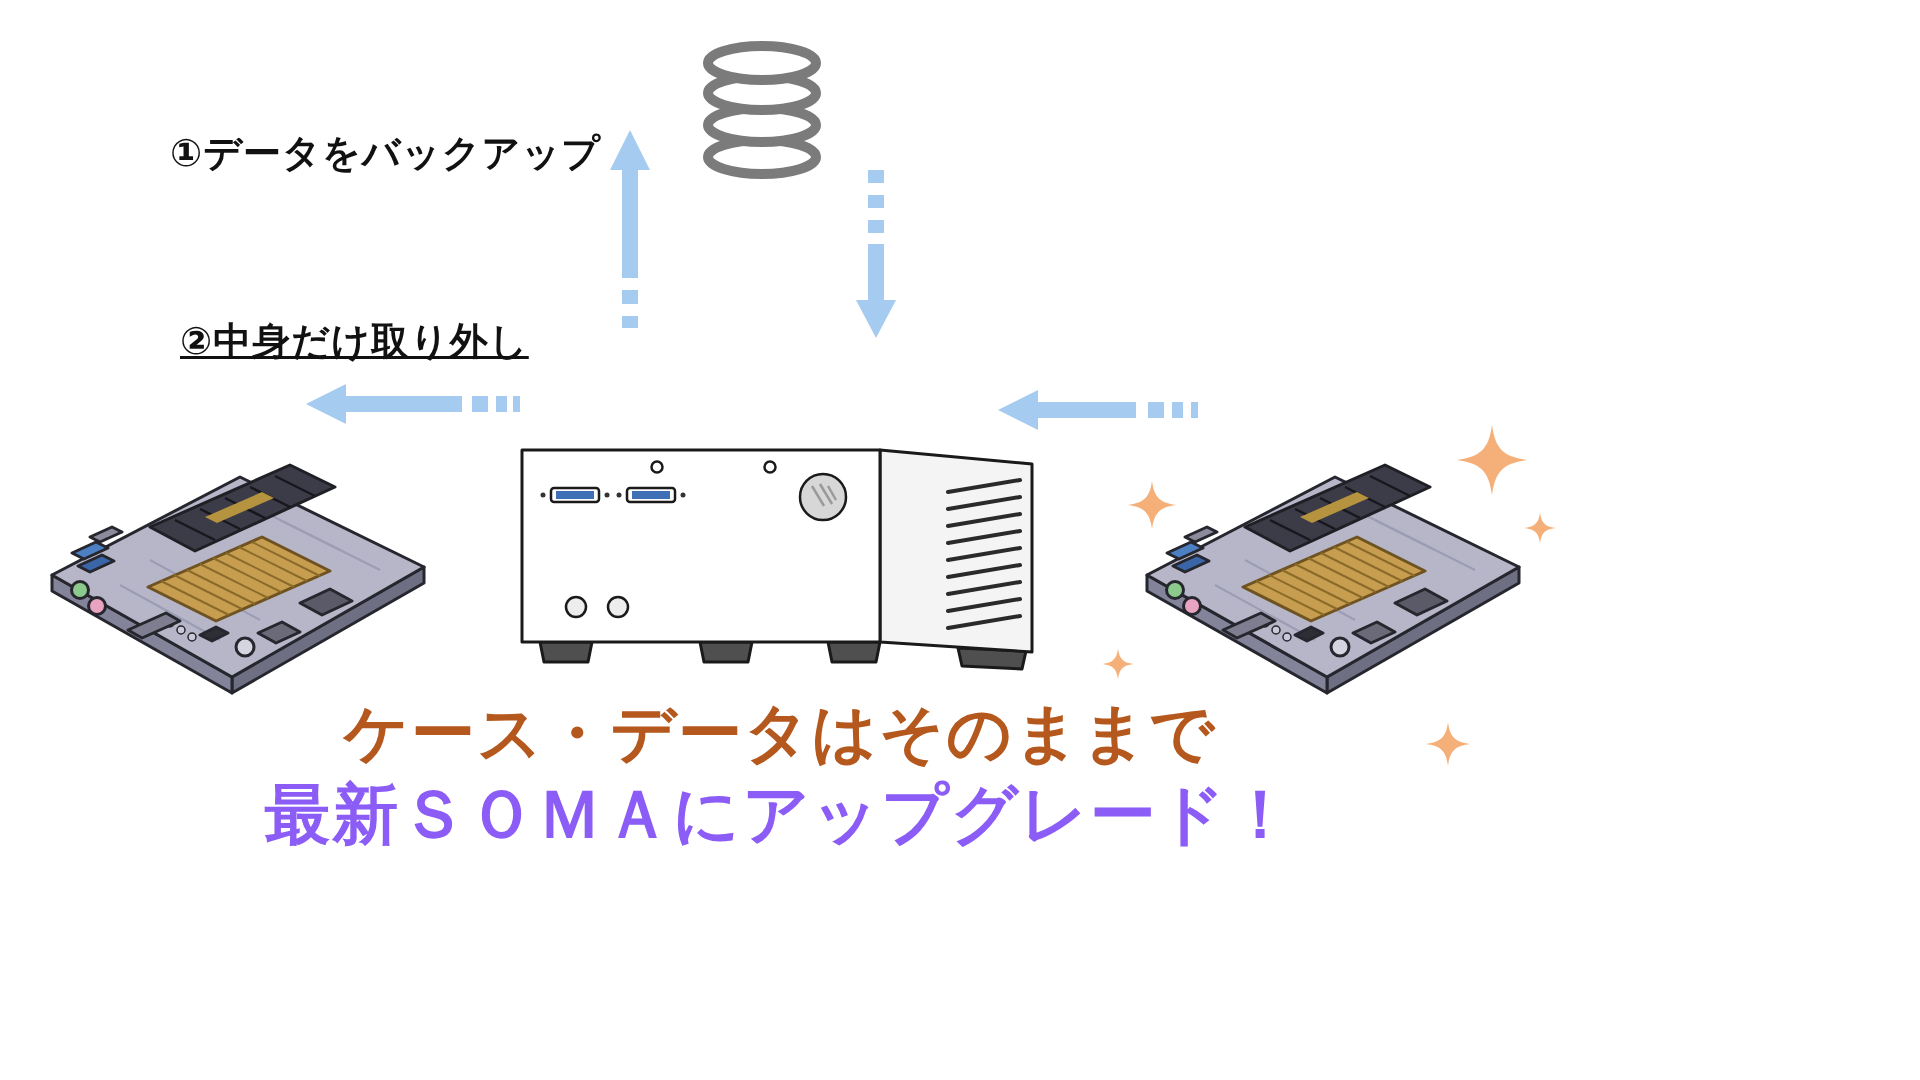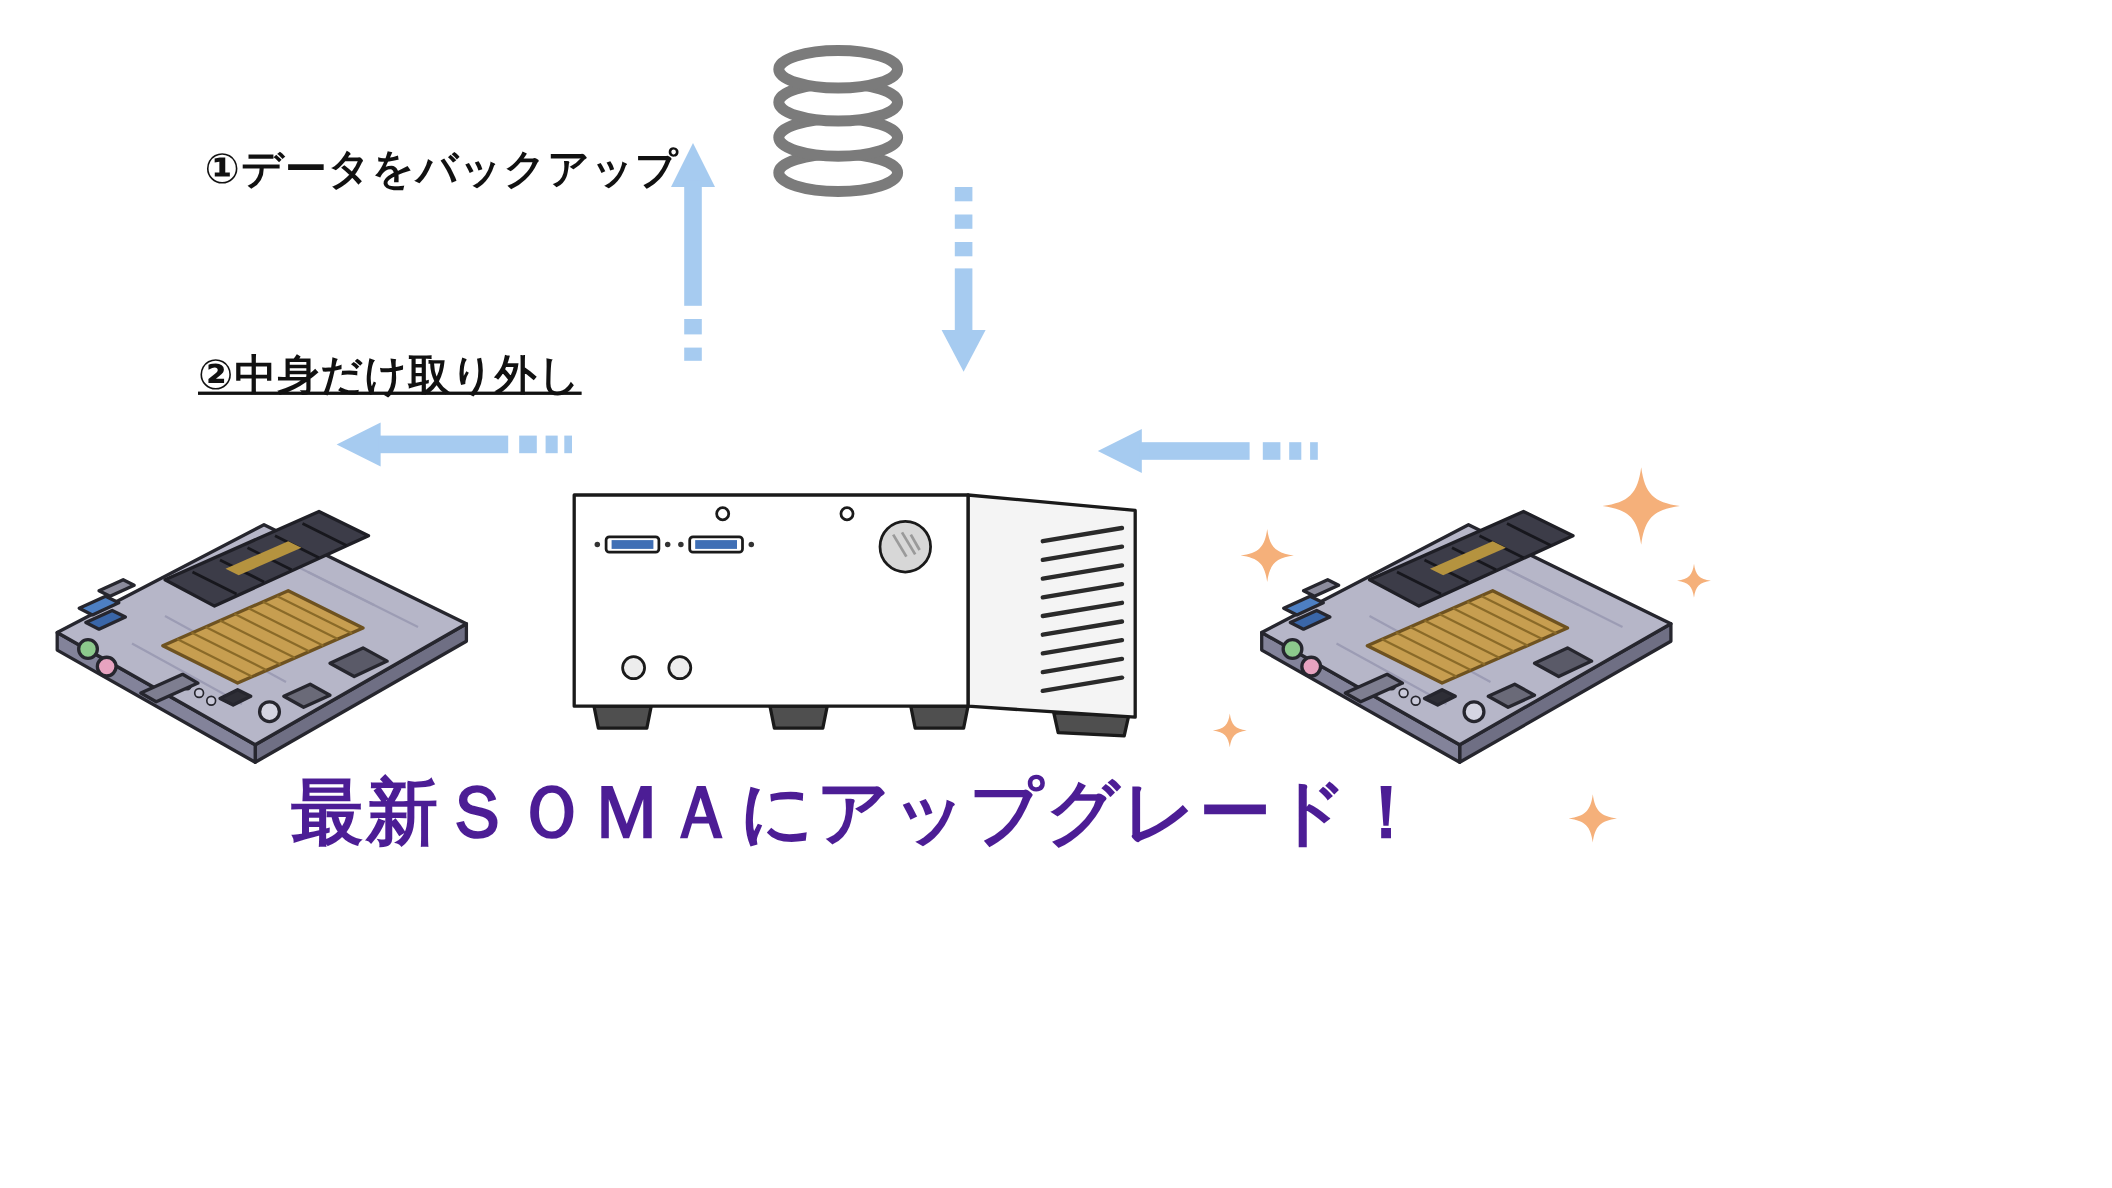--- a/index.html
+++ b/index.html
@@ -18,35 +18,35 @@
     width: 1920px; height: 1080px;
   }
   .step-label {
     position: absolute;
     font-weight: 700;
     font-size: 38px;
     color: #111111;
     letter-spacing: 1px;
     white-space: nowrap;
   }
-  #step1 { left: 170px; top: 128px; margin-left: 16px; }
+  #step1 { left: 170px; top: 128px; }
   #step4 { left: 973px; top: 128px; }
   #step2 { left: 180px; top: 316px; text-decoration: underline; }
   #step3 { left: 960px; top: 316px; }
   .headline {
     position: absolute;
     left: 0; top: 696px;
     width: 1560px;
     text-align: center;
     font-weight: 700;
     line-height: 1.18;
     white-space: nowrap;
   }
   .headline-line1 { font-size: 64px; color: #b5581d; letter-spacing: 2px; }
-  .headline-line2 { font-size: 66px; color: #4c1d95; letter-spacing: 2px; margin-top: 4px; }
+  .headline-line2 { font-size: 66px; color: #8b5cf6; letter-spacing: 2px; margin-top: 4px; }
 </style>
 </head>
 <body>
 
 <div class="stage">
 
   <svg class="art" viewBox="0 0 1920 1080" xmlns="http://www.w3.org/2000/svg">
     <defs>
 
       <path id="sparkle" d="M0,-22 C2,-7 7,-2 22,0 C7,2 2,7 0,22 C-2,7 -7,2 -22,0 C-7,-2 -2,-7 0,-22 Z"></path>
@@ -215,16 +215,17 @@
       <use href="#sparkle" transform="translate(1540,528) scale(0.7)"></use>
       <use href="#sparkle" transform="translate(1118,664) scale(0.7)"></use>
       <use href="#sparkle" transform="translate(1448,744) scale(1.0)"></use>
     </g>
   </svg>
 
   <div id="step1" class="step-label">①データをバックアップ</div>
   <div id="step2" class="step-label">②中身だけ取り外し</div>
 
   <div class="headline">
+    <div class="headline-line1">ケース・データはそのままで</div>
     <div class="headline-line2">最新ＳＯＭＡにアップグレード！</div>
   </div>
 
 </div>
 
 </body></html>

